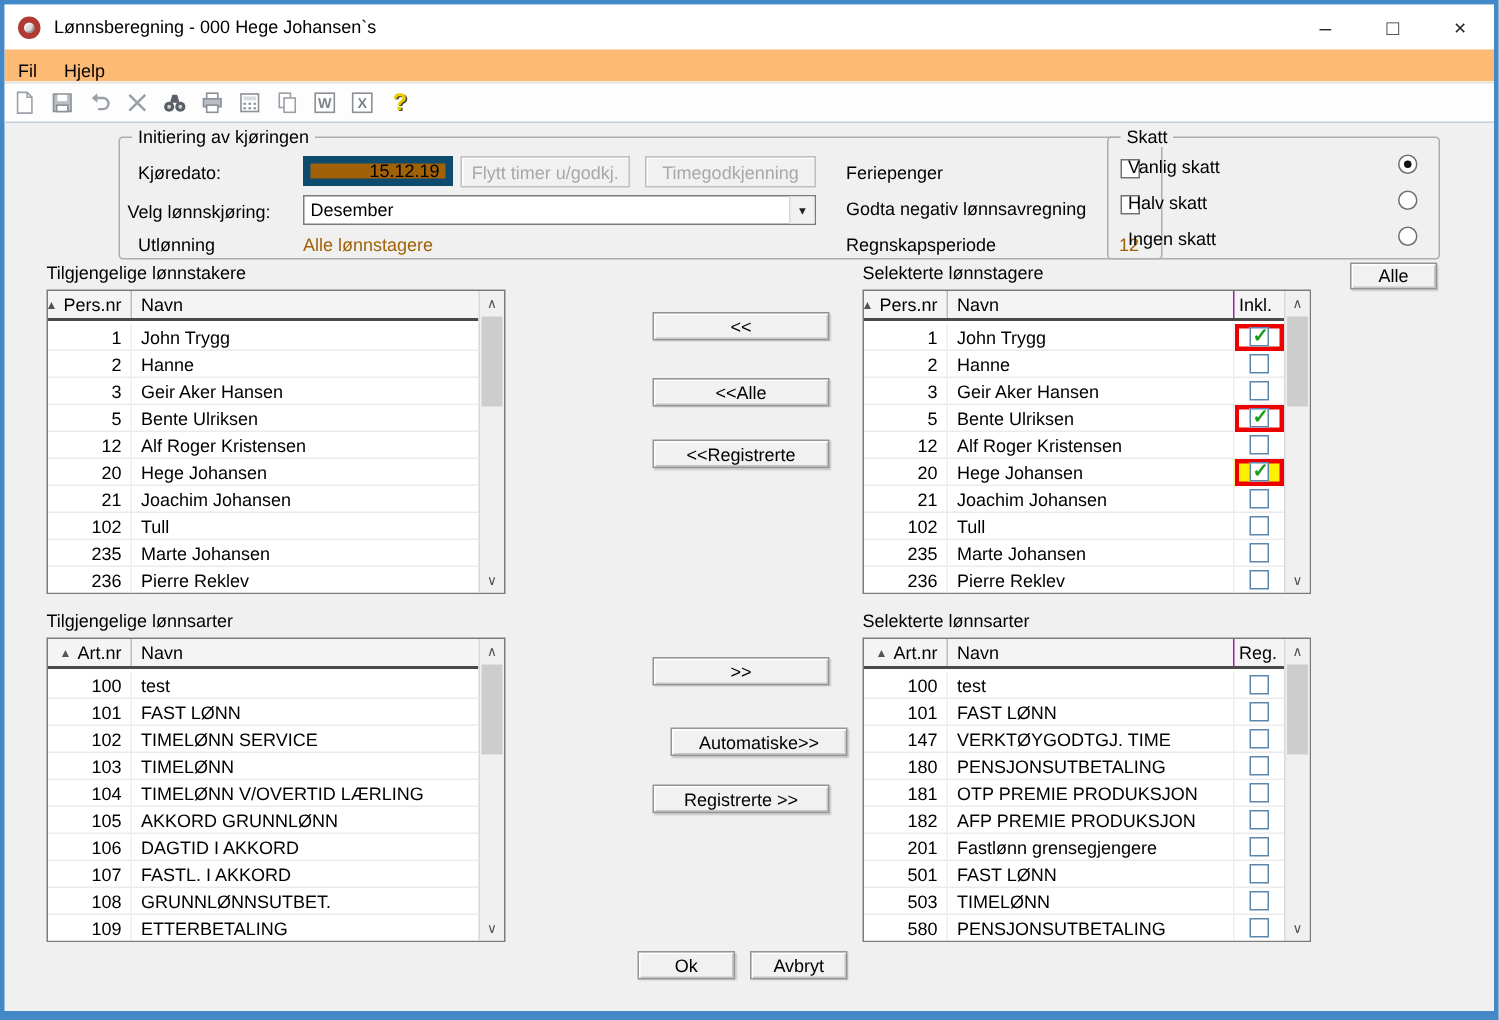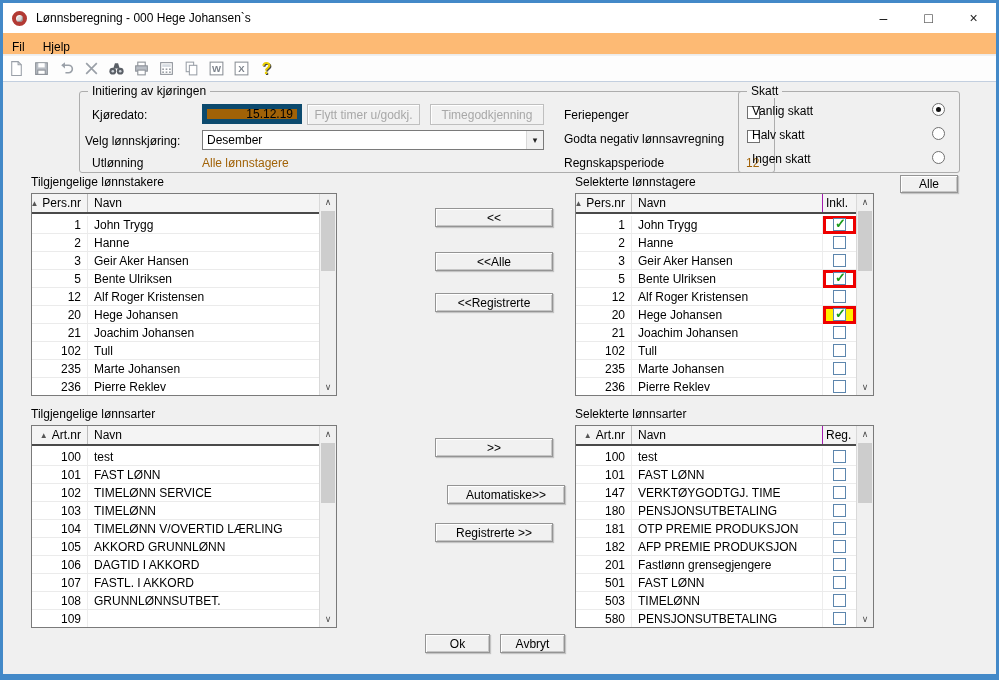--- a/index.html
+++ b/index.html
@@ -455,20 +455,21 @@
           <div class="cell nm">FASTL. I AKKORD</div>
         </div>
 
         <div class="lb-row">
           <div class="cell nr">108</div>
           <div class="cell nm">GRUNNLØNNSUTBET.</div>
         </div>
 
         <div class="lb-row">
           <div class="cell nr">109</div>
+          <div class="cell nm">ETTERBETALING</div>
         </div>
       </div>
     <div class="lb-scroll">
       <div class="sb-arrow sb-up">∧</div>
       <div class="sb-thumb"></div>
       <div class="sb-arrow sb-down">∨</div>
     </div>
   </div>
 
   <div class="listbox" style="left:572px; top:422px; width:299px; height:203px;">

